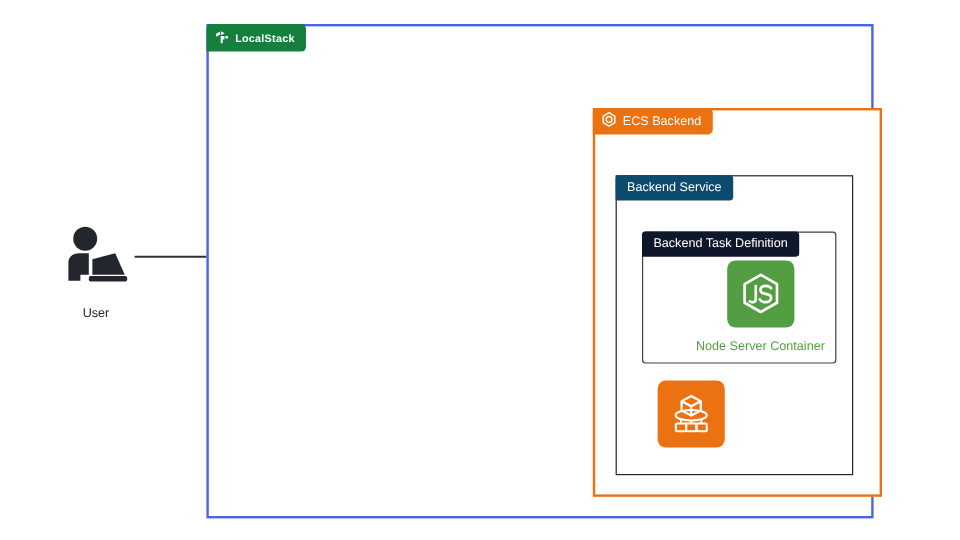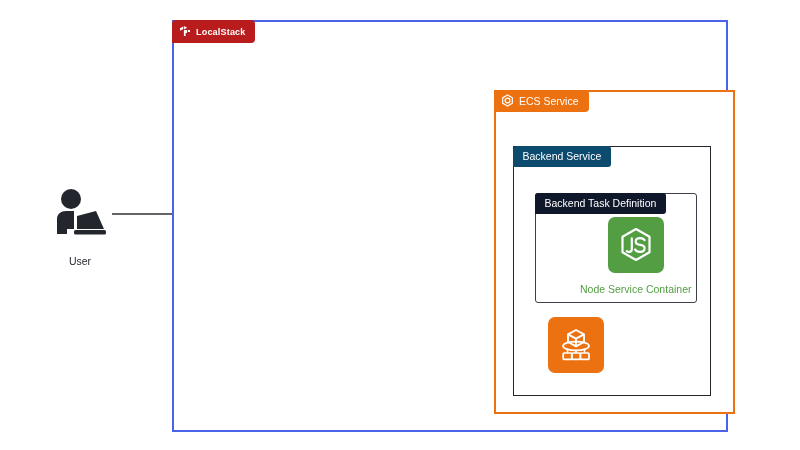--- a/index.html
+++ b/index.html
@@ -30,21 +30,21 @@
     left: 172px; top: 20px; width: 556px; height: 412px;
     border: 2px solid #4a63e7;
     background: #ffffff;
   }
   #localstack-badge {
     position: absolute;
     left: -2px; top: -2px;
     height: 23px;
     display: flex; align-items: center; gap: 5px;
     padding: 0 9px 0 7px;
-    background: #b91c1c;
+    background: #15803d;
     border-radius: 4px 4px 4px 0;
     color: #ffffff;
     font-size: 9px;
     font-weight: bold;
     letter-spacing: .2px;
     white-space: nowrap;
   }
   #localstack-badge .lsname { line-height: 1; position: relative; top: .5px; }
 
   
@@ -220,21 +220,21 @@
 
     <div class="abox" id="ecs-cluster-box">
 
       <div id="ecs-cluster-badge">
         <span>
           <svg width="13" height="13" viewBox="0 0 14 14">
             <path d="M7 1 L12.2 4 L12.2 10 L7 13 L1.8 10 L1.8 4 Z" fill="none" stroke="#ffffff" stroke-width="1.3" stroke-linejoin="round"></path>
             <circle cx="7" cy="7" r="2.6" fill="none" stroke="#ffffff" stroke-width="1.3"></circle>
           </svg>
         </span>
-        <span>ECS Service</span>
+        <span>ECS Backend</span>
       </div>
 
       <div class="abox" id="backend-service-box">
 
         <div id="backend-service-badge">
           <span>Backend Service</span>
         </div>
 
         <div class="abox" id="task-def-box">
 
@@ -243,21 +243,21 @@
           </div>
 
           <div class="node" id="node-nodejs">
             <div class="tile">
               <svg width="40" height="40" viewBox="0 0 40 40">
                 <path d="M20 4 L33.5 11.7 L33.5 27.3 L20 35 L6.5 27.3 L6.5 11.7 Z" fill="none" stroke="#ffffff" stroke-width="2.2" stroke-linejoin="round"></path>
                 <path d="M15.8 13.3 L15.8 24.2 C15.8 26.0 14.6 26.9 13.1 26.9 C12.1 26.9 11.4 26.6 10.8 26.1" fill="none" stroke="#ffffff" stroke-width="2.2" stroke-linecap="round" stroke-linejoin="round"></path>
                 <path d="M28.6 15.2 C27.7 13.9 26.2 13.2 24.1 13.2 C21.4 13.2 19.7 14.5 19.7 16.6 C19.7 18.8 21.4 19.5 24.0 19.9 C26.9 20.3 28.6 21.0 28.6 23.2 C28.6 25.3 26.8 26.8 24.0 26.8 C21.6 26.8 19.9 26.0 19.1 24.5" fill="none" stroke="#ffffff" stroke-width="2.2" stroke-linecap="round" stroke-linejoin="round"></path>
               </svg>
             </div>
-            <div class="caption">Node Service Container</div>
+            <div class="caption">Node Server Container</div>
           </div>
 
         </div>
 
         <div class="node" id="node-ecs-task">
           <div class="tile">
             <svg width="40" height="40" viewBox="0 0 40 40">
               <path d="M20 5 L28 9.3 L28 17 L20 21.3 L12 17 L12 9.3 Z" fill="none" stroke="#ffffff" stroke-width="1.9" stroke-linejoin="round"></path>
               <path d="M12 9.3 L20 13.6 L28 9.3 M20 13.6 L20 21.3" fill="none" stroke="#ffffff" stroke-width="1.9" stroke-linejoin="round"></path>
               <ellipse cx="20" cy="21" rx="13" ry="4.4" fill="none" stroke="#ffffff" stroke-width="1.7"></ellipse>

